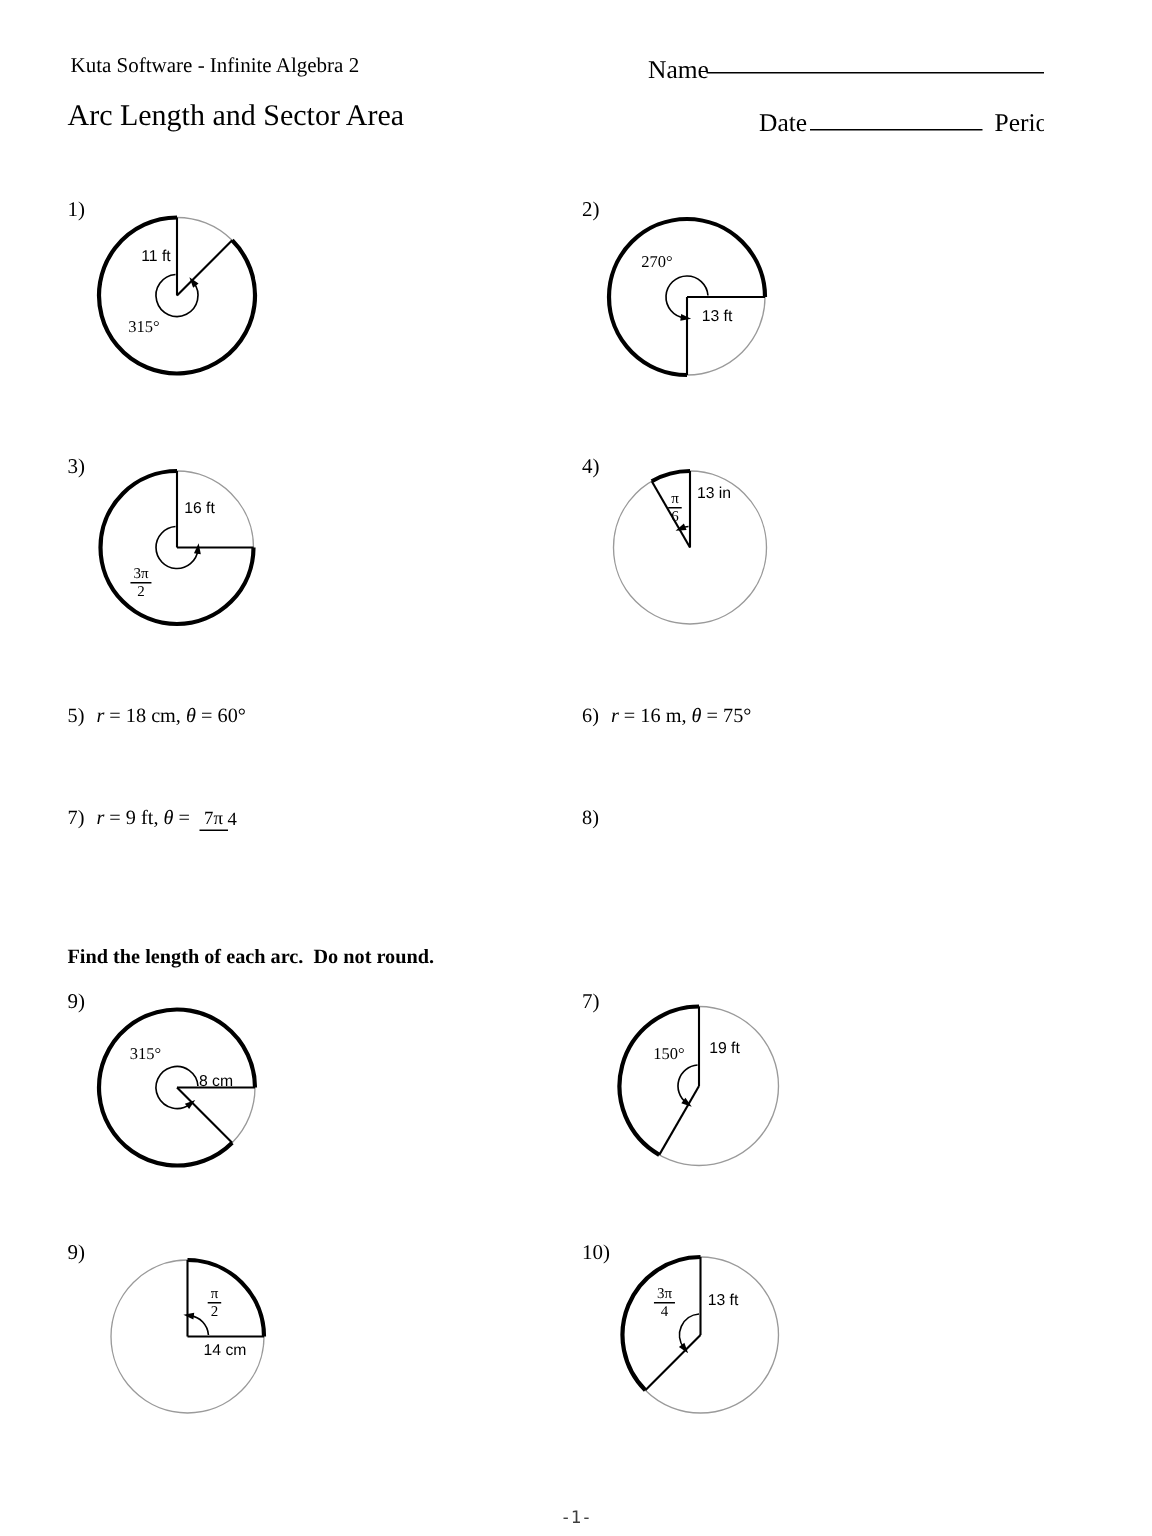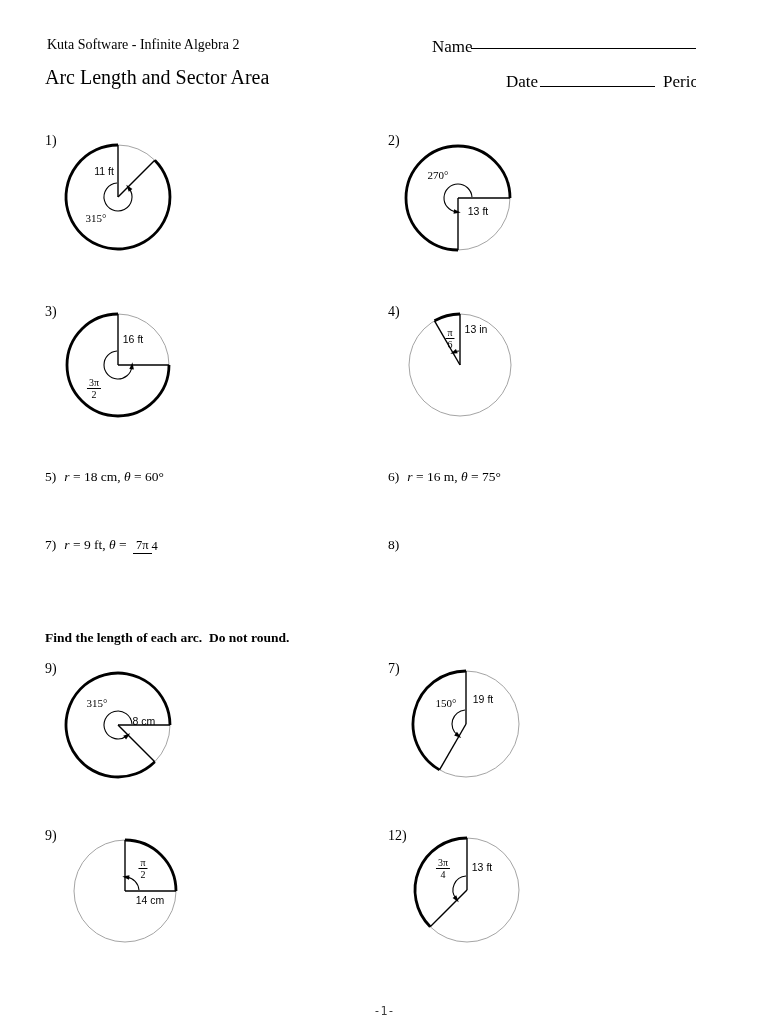--- a/index.html
+++ b/index.html
@@ -138,21 +138,21 @@
           <line x1="70" y1="70" x2="70.00" y2="19.00" stroke="#000000" stroke-width="1.4"></line>
           <path d="M 83.97 69.02 A 14 14 0 0 0 71.71 56.10" fill="none" stroke="#000000" stroke-width="1.1"></path>
           <polygon points="67.24,55.56 74.47,54.13 73.91,58.69" fill="#000000"></polygon>
         </svg>
         <div class="dlabel rlabel" style="left: 95px; top: 79px;">14 cm</div>
         <div class="dlabel alabel" style="left: 88px; top: 47px;"><span class="dfrac">
             <span class="fn">π</span>
             <span class="fd">2</span>
           </span></div>
       </div>
-      <div class="probnum" style="left: 388px; top: 828px;">12)</div>
+      <div class="probnum" style="left: 388px; top: 828px;">10)</div>
       <div class="diagram" style="left: 397px; top: 820px;">
         <svg width="140" height="140" viewBox="0 0 140 140">
           <circle cx="70" cy="70" r="52" fill="none" stroke="#9a9a9a" stroke-width="0.9"></circle>
           <path d="M 70.00 18.00 A 52 52 0 0 0 33.23 106.77" fill="none" stroke="#000000" stroke-width="2.8"></path>
           <line x1="70" y1="70" x2="70.00" y2="18.00" stroke="#000000" stroke-width="1.4"></line>
           <line x1="70" y1="70" x2="33.23" y2="106.77" stroke="#000000" stroke-width="1.4"></line>
           <path d="M 69.02 56.03 A 14 14 0 0 0 58.97 78.62" fill="none" stroke="#000000" stroke-width="1.1"></path>
           <polygon points="61.74,82.17 55.62,78.07 59.24,75.23" fill="#000000"></polygon>
         </svg>
         <div class="dlabel rlabel" style="left: 85px; top: 47px;">13 ft</div>

